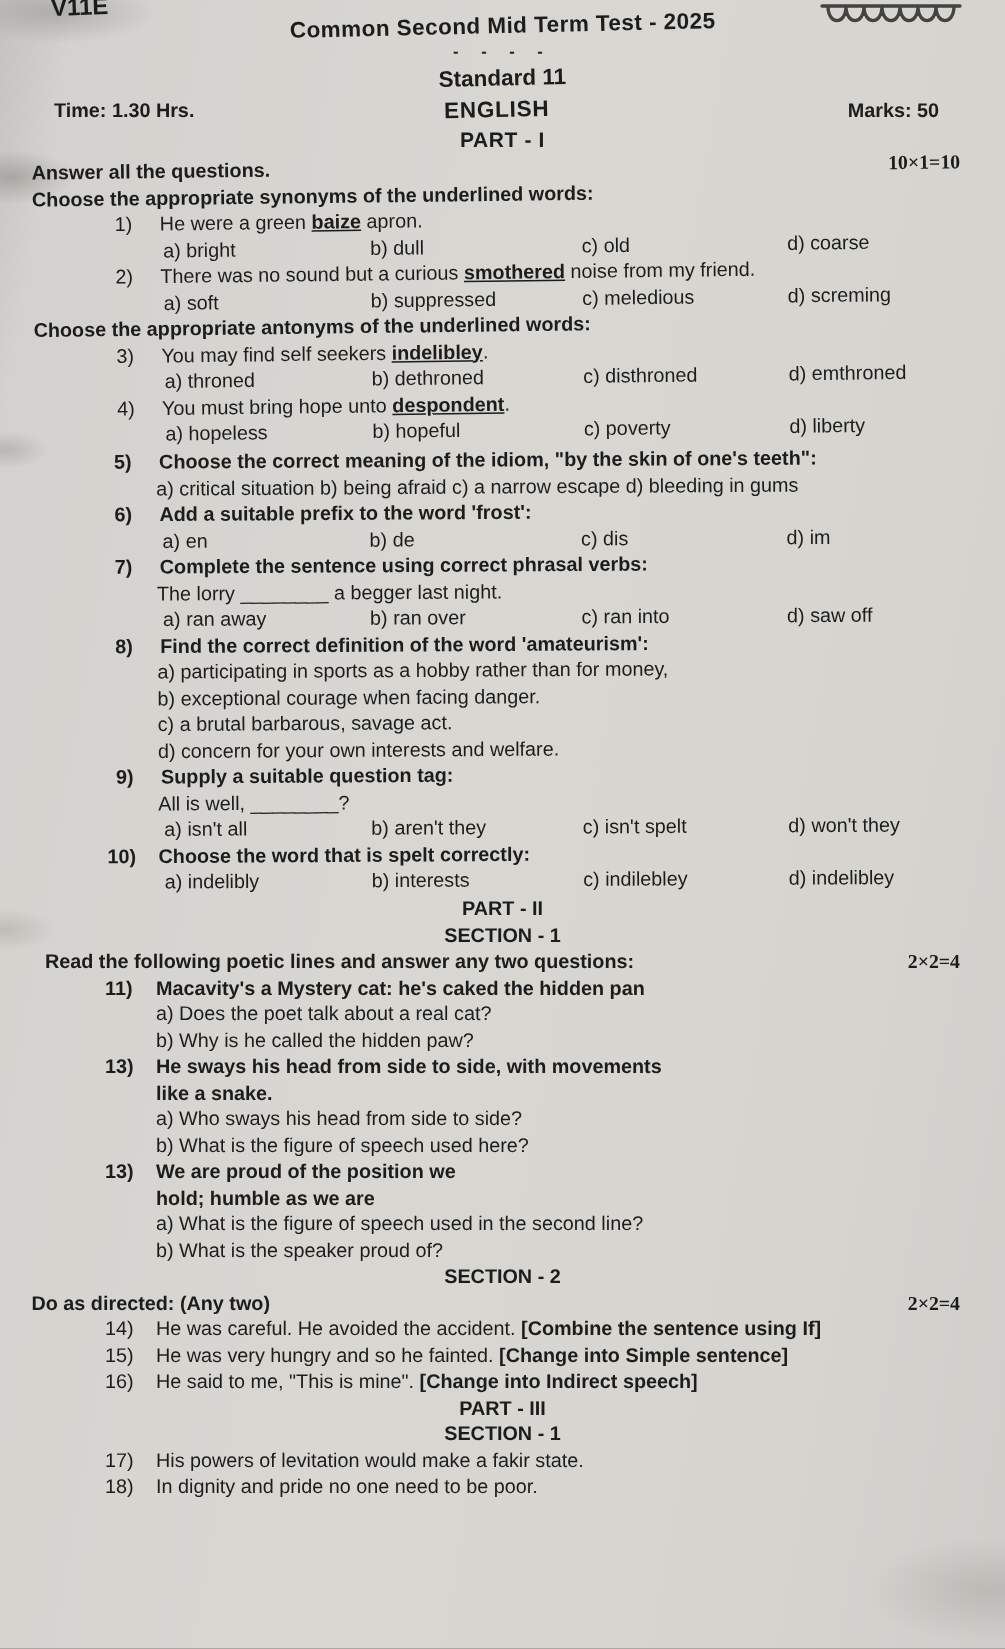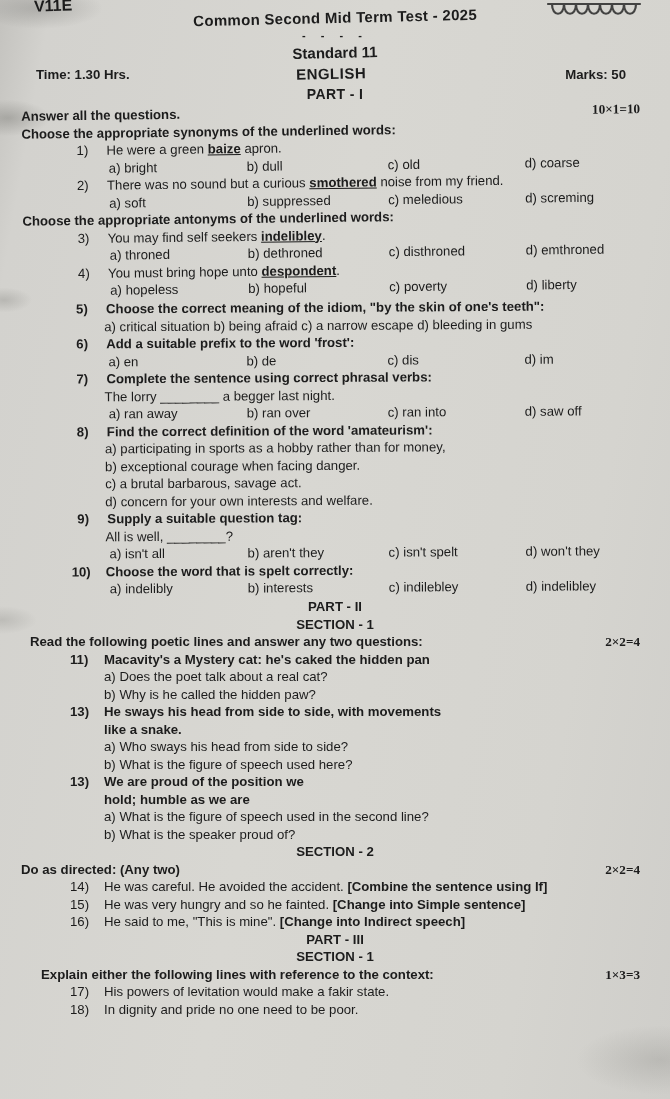--- a/index.html
+++ b/index.html
@@ -239,24 +239,20 @@
       </div>
       <div class="line q q2n">
         <span class="qnum">16)</span>
         <span><span>He said to me, "This is mine". </span><span class="b">[Change into Indirect speech]</span></span>
       </div>
     </div>
 
     <div>
       <div class="line center">PART - III</div>
       <div class="line center">SECTION - 1</div>
-      <div class="line h2">
-        <span>Explain either the following lines with reference to the context:</span>
-        <span class="scheme">1×3=3</span>
-      </div>
       <div class="line q q2n">
         <span class="qnum">17)</span>
         <span>His powers of levitation would make a fakir state.</span>
       </div>
       <div class="line q q2n">
         <span class="qnum">18)</span>
         <span>In dignity and pride no one need to be poor.</span>
       </div>
     </div>
 

